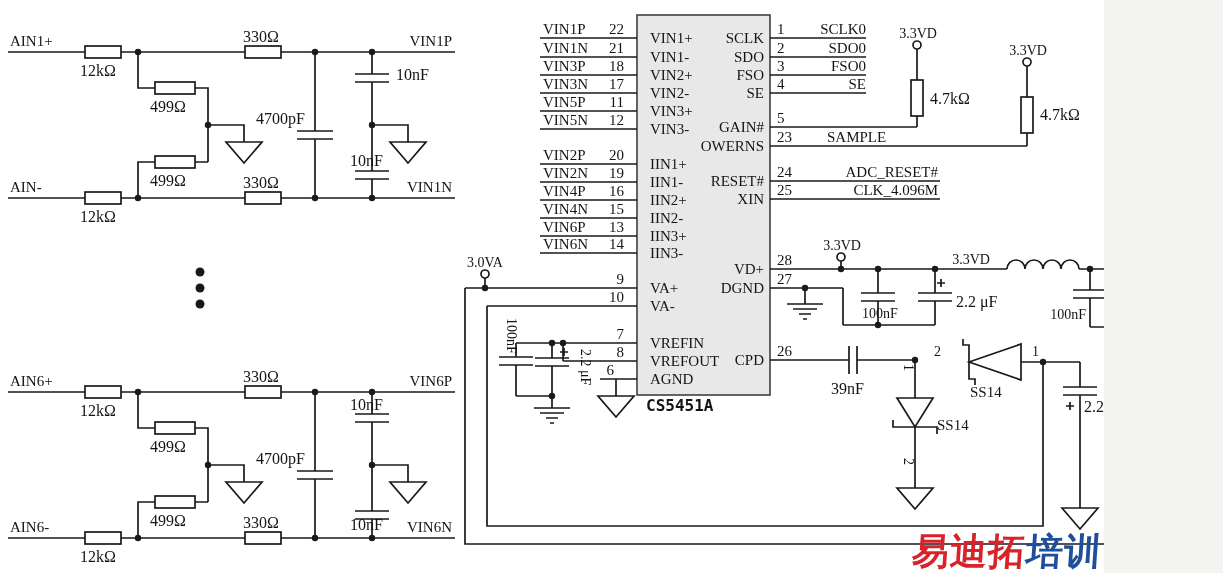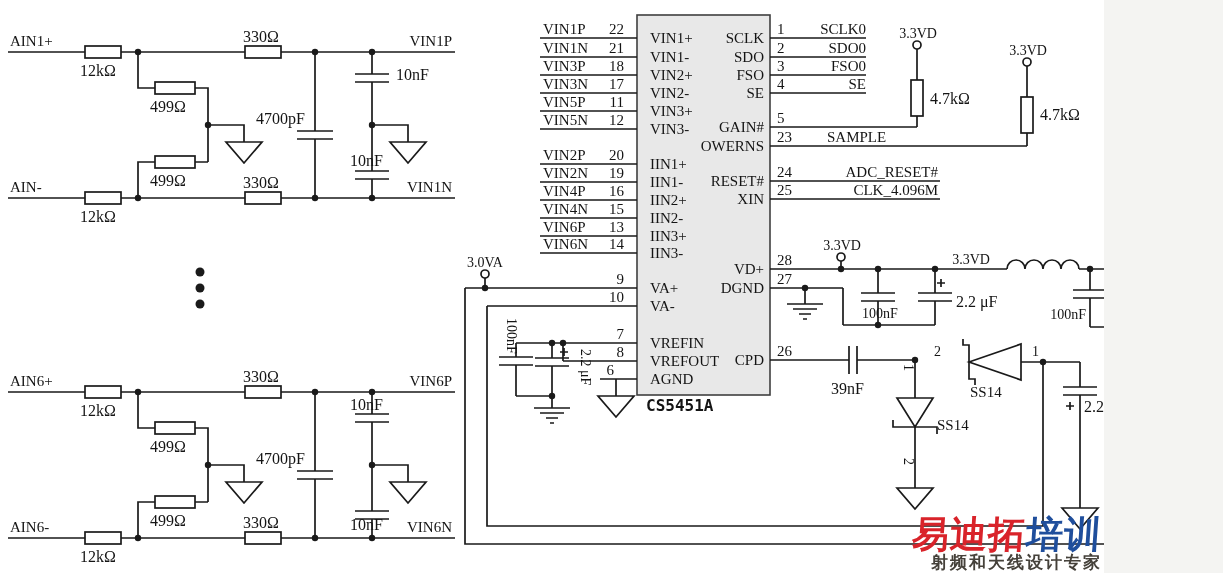--- a/index.html
+++ b/index.html
@@ -308,15 +308,14 @@
   </g>
 
   <g>
     <path class="w" d="M465 288V544H1200V269"></path>
     <path class="w" d="M487 306V526H1043V362"></path>
   </g>
 </svg>
 
 <div id="watermark">
   <div id="wm-line1"><span id="wm-red">易迪拓</span><span id="wm-blue">培训</span></div>
-  <div id="wm-line2">射频和天线设计专家</div>
 </div>
 </div>
 
 </body></html>

